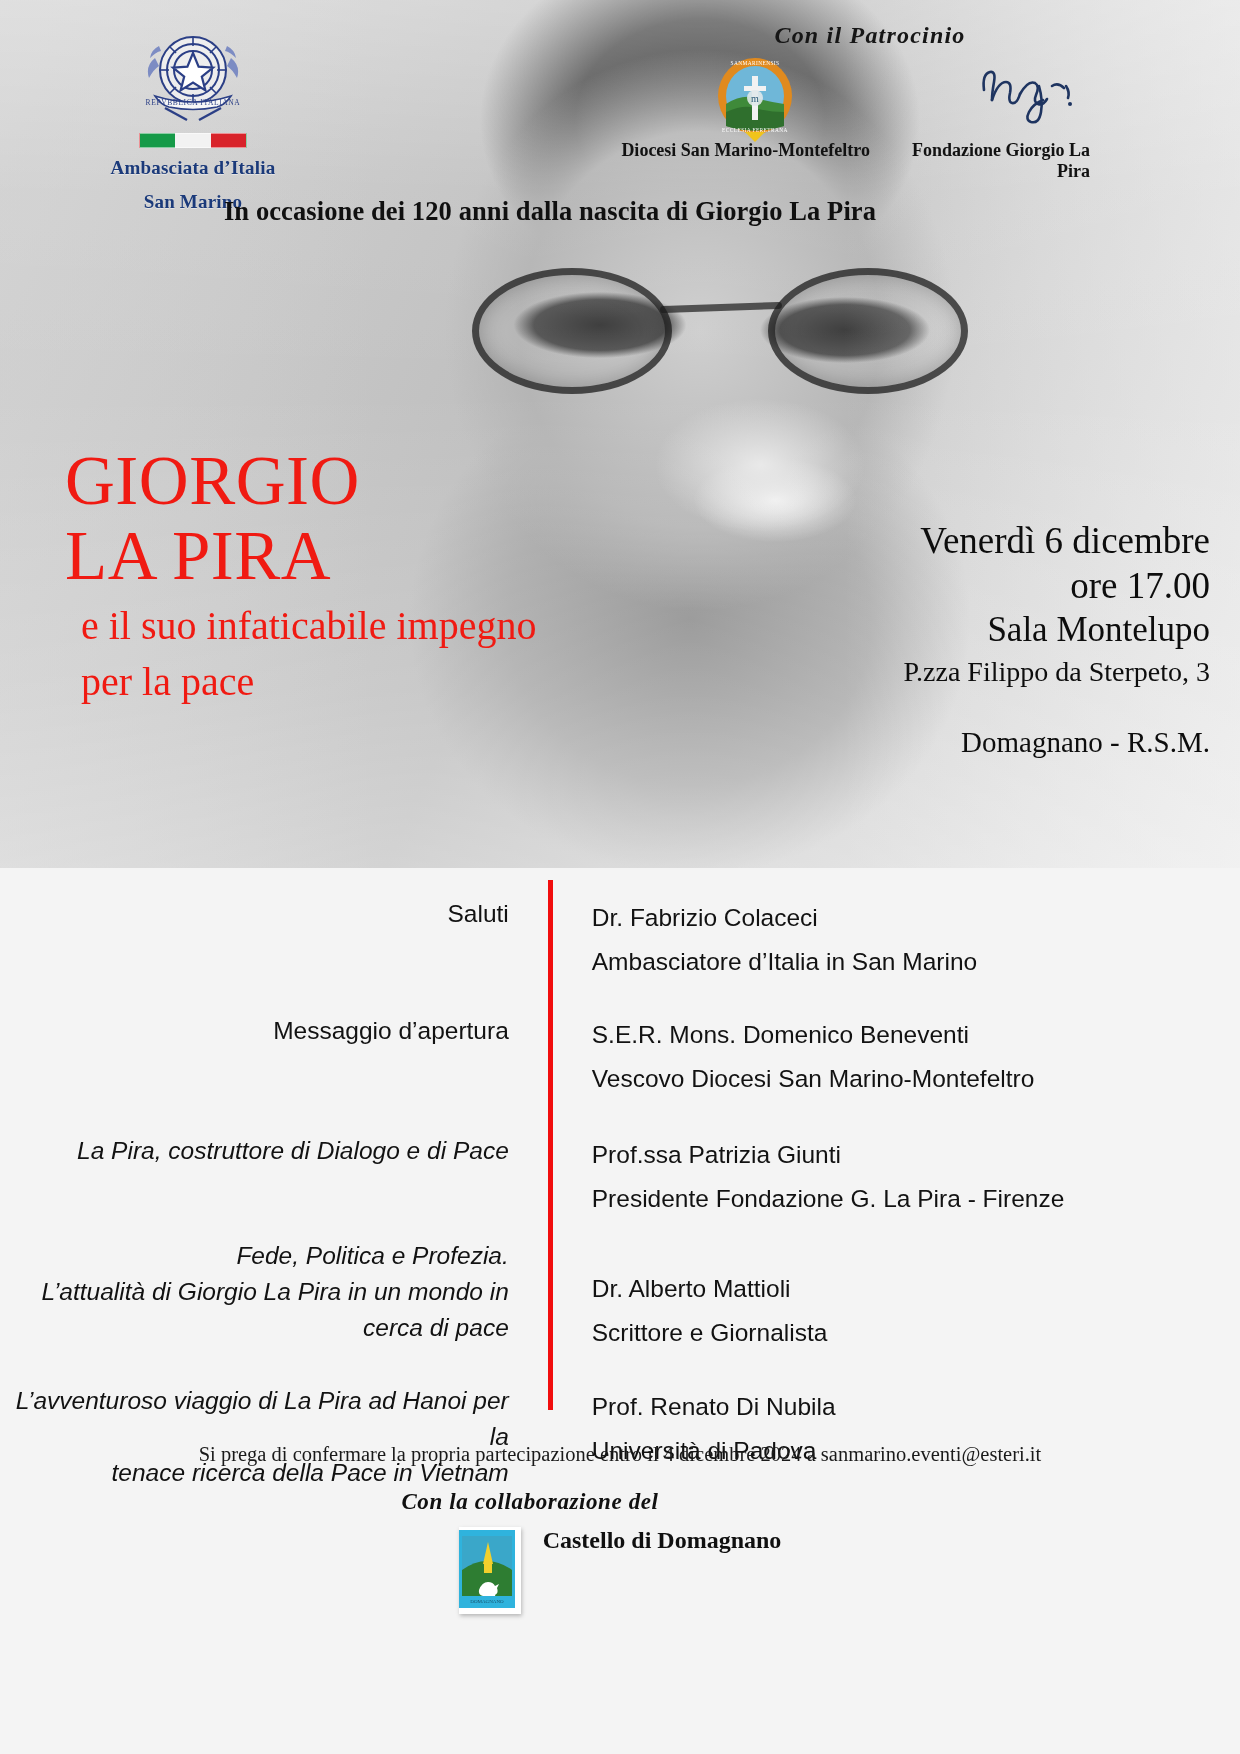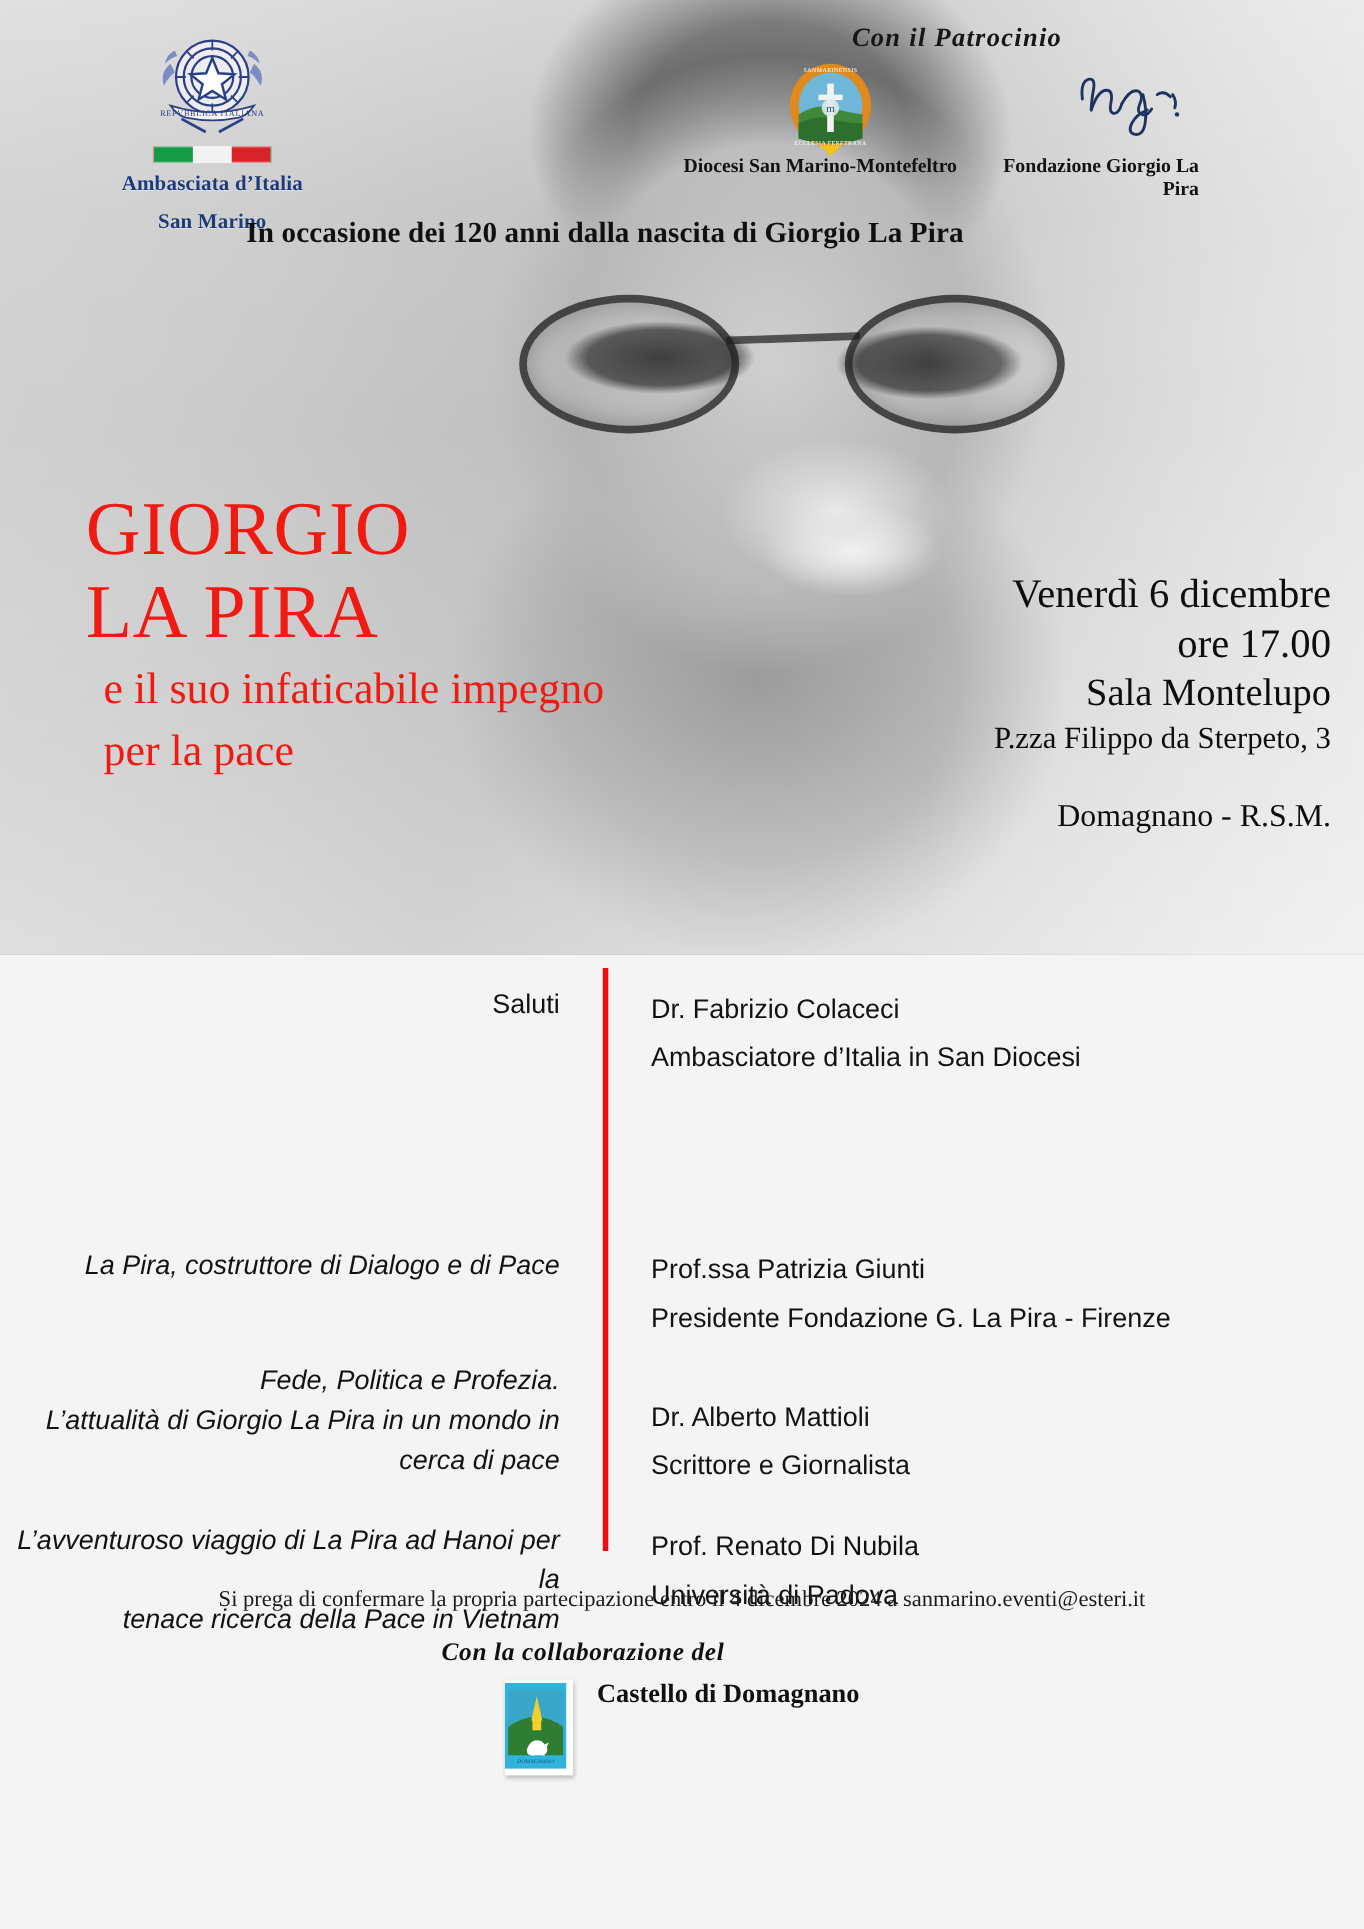--- a/index.html
+++ b/index.html
@@ -85,21 +85,21 @@
   .patron-cap.c1{ width:250px; }
   .patron-cap.c2{ width:205px; }
 
   
   .occasion{
     position:absolute; left:150px; top:196px; width:800px;
     font-size:26.5px; font-weight:bold; color:#101010; text-align:center; letter-spacing:.1px;
   }
 
   
-  .title-block{ position:absolute; left:78px; top:444px; width:650px; }
+  .title-block{ position:absolute; left:65px; top:444px; width:650px; }
   .title-main{
     color:#f01a12; font-size:69px; line-height:1.08; letter-spacing:.5px; font-weight:normal;
   }
   .title-sub{
     color:#f01a12; font-size:40px; line-height:1.15; margin-top:10px; font-weight:normal;margin-left:16px;
   }
 
   
   .venue{
     position:absolute; right:30px; top:518px; width:470px; text-align:right; color:#0d0d0d;
@@ -256,24 +256,31 @@
   <div class="small2">Domagnano - R.S.M.</div>
 </div>
 
 <div class="programme">
   <div class="divider"></div>
 
   <div class="prog-row" style="top:16px">
     <div class="prog-left">Saluti</div>
     <div class="prog-right">
       <div>Dr. Fabrizio Colaceci</div>
-      <div>Ambasciatore d’Italia in San Diocesi</div>
-    </div>
-  </div>
-
+      <div>Ambasciatore d’Italia in San Marino</div>
+    </div>
+  </div>
+
+  <div class="prog-row" style="top:133px">
+    <div class="prog-left">Messaggio d’apertura</div>
+    <div class="prog-right">
+      <div>S.E.R. Mons. Domenico Beneventi</div>
+      <div>Vescovo Diocesi San Marino-Montefeltro</div>
+    </div>
+  </div>
 
   <div class="prog-row" style="top:253px">
     <div class="prog-left italic">La Pira, costruttore di Dialogo e di Pace</div>
     <div class="prog-right">
       <div>Prof.ssa Patrizia  Giunti</div>
       <div>Presidente Fondazione G. La Pira - Firenze</div>
     </div>
   </div>
 
   <div class="prog-row" style="top:358px">

